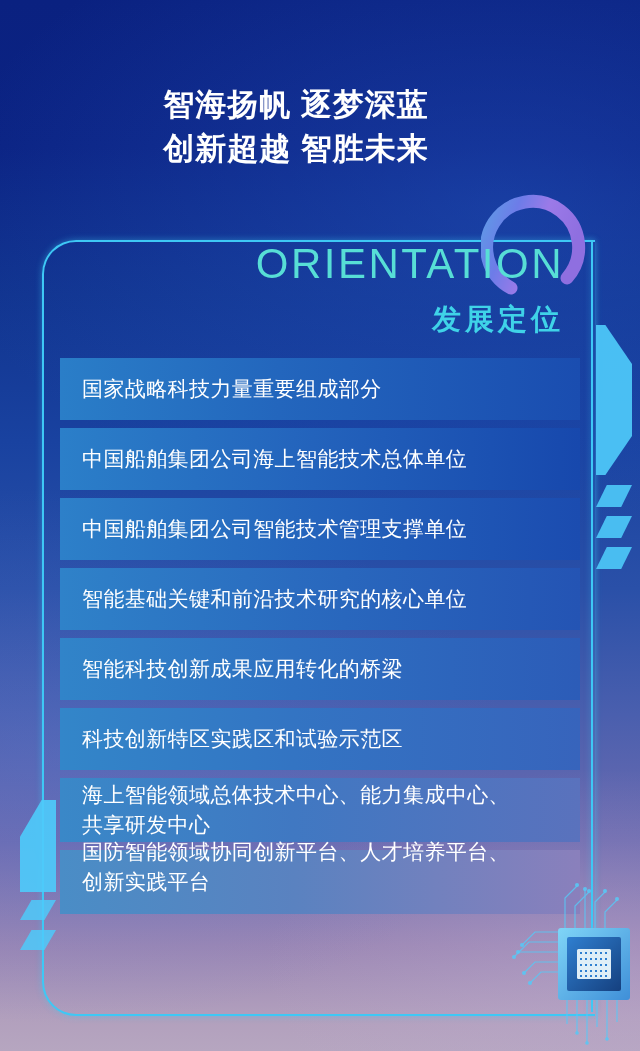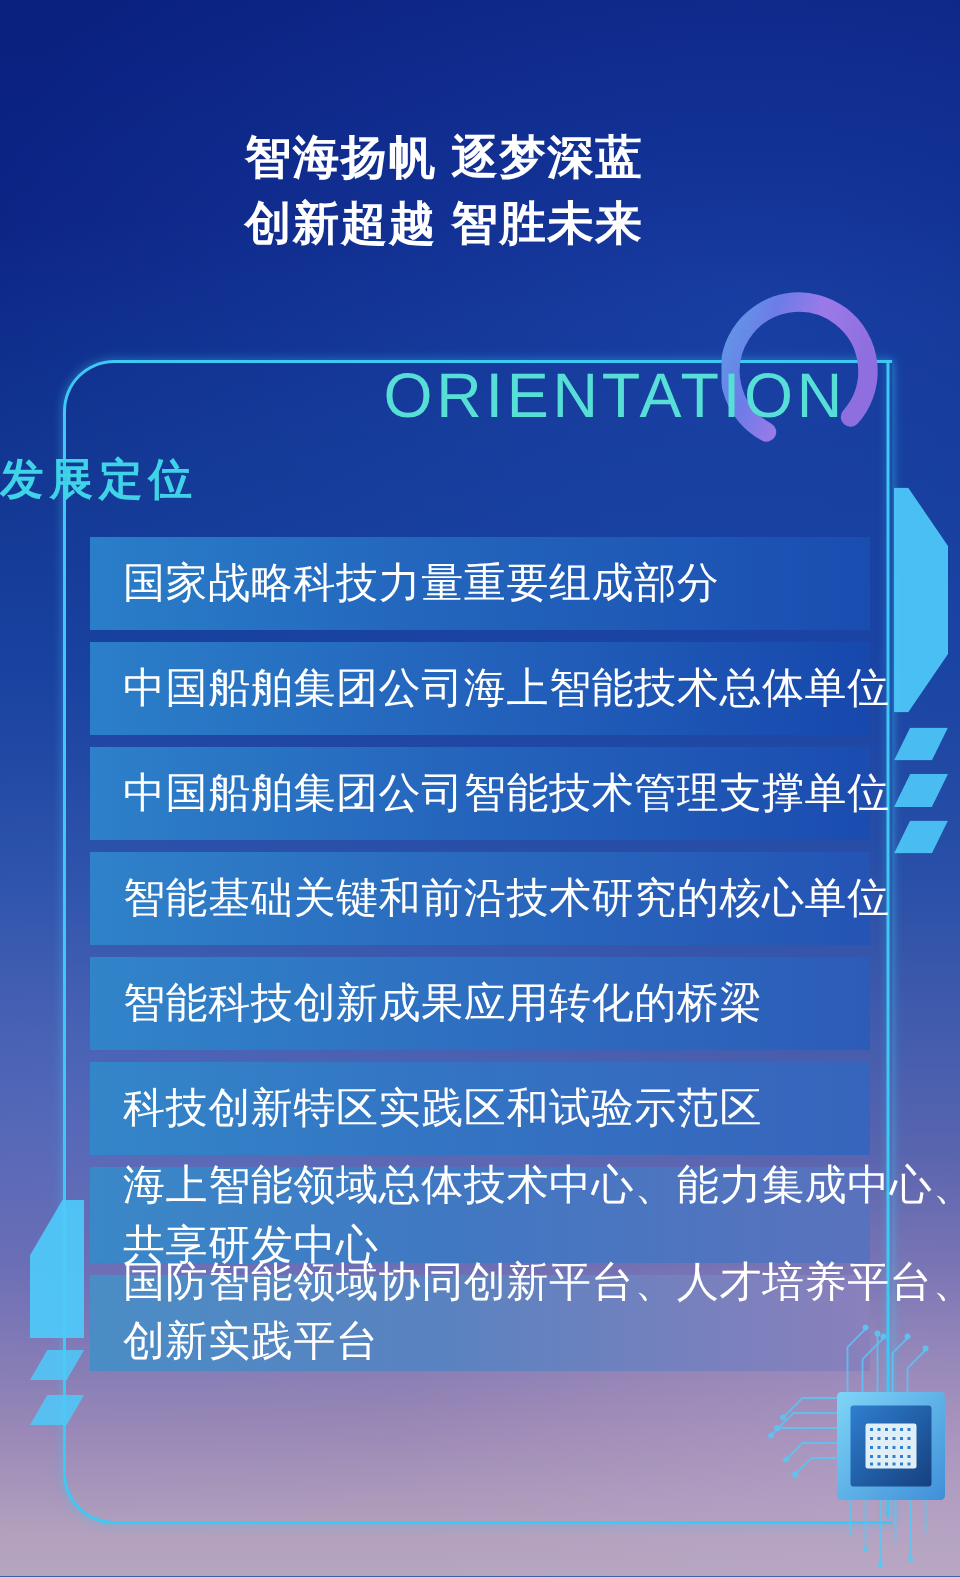--- a/index.html
+++ b/index.html
@@ -83,44 +83,45 @@
     text-align:right;
     color:#57ded6;
     font-size:42px;
     font-weight:normal;
     letter-spacing:2.5px;
     z-index:9;
   }
   .title-cn{
     position:absolute;
     left:0;top:300px;width:564px;
+    text-align:right;
     color:#3fd3e8;
     font-size:29px;
     font-weight:bold;
     letter-spacing:4px;
     z-index:9;
   }
 
   
   .list{
     position:absolute;
     left:60px;top:358px;
     width:520px;
     z-index:8;
   }
   .row{
     position:relative;
     box-sizing:border-box;
     margin-bottom:8px;
-    padding:0 22px;
+    padding:17px 22px;
     display:flex;
     flex-direction:column;
     justify-content:center;
     color:#ffffff;
-    font-size:28px;
+    font-size:21px;
     line-height:1.42;
     letter-spacing:.4px;
     white-space:nowrap;
   }
   .row.one{height:62px;}
   .row.two{height:64px;}
 
   .row.g0{background:linear-gradient(90deg,#2a7ec8 0%,#2366bd 42%,#1a4db0 100%);}
   .row.g1{background:linear-gradient(90deg,#2b7fc9 0%,#2465bd 45%,#1748ad 100%);}
   .row.g2{background:linear-gradient(90deg,#2d80c9 0%,#2566bd 45%,#1b4cb0 100%);}

